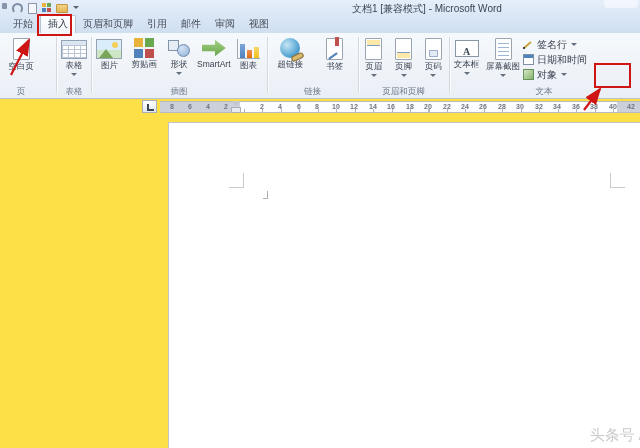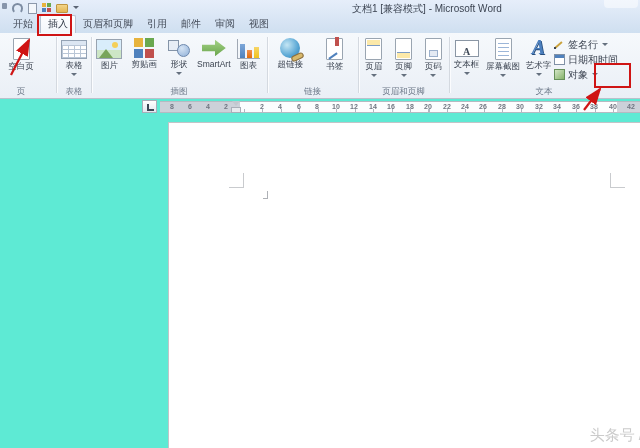--- a/index.html
+++ b/index.html
@@ -1,17 +1,17 @@
 <!DOCTYPE html>
 <html><head>
 <meta charset="utf-8">
 <style>
   html,body{margin:0;padding:0;}
   body{font-family:"Liberation Sans","DejaVu Sans",sans-serif;}
-  .screen{position:relative;width:640px;height:448px;overflow:hidden;background:#5eead4;}
+  .screen{position:relative;width:640px;height:448px;overflow:hidden;background:#fde047;}
 
   
   .topchrome{position:absolute;left:0;top:0;width:640px;height:33px;
     background:linear-gradient(#e6eefa,#cfdff0);}
   .titlebar{position:absolute;left:0;top:0;width:640px;height:15px;}
   .wintitle{position:absolute;left:352px;top:2px;font-size:10px;color:#3c4452;white-space:nowrap;}
   .winpill{position:absolute;left:604px;top:0;width:34px;height:8px;background:rgba(255,255,255,.5);
     border-radius:0 0 4px 4px;}
   .qat{position:absolute;left:2px;top:1px;display:flex;align-items:flex-start;}
   .q{display:inline-block;margin:2px 3px 0 2px;}
@@ -270,25 +270,20 @@
         <div class="rbtn" style="flex:0 0 33px;">
           <div class="i-textbox"></div>
           <div class="lbl">文本框</div>
           <div class="dd"></div>
         </div>
         <div class="rbtn" style="flex:0 0 40px;">
           <div class="ipage i-quickparts"></div>
           <div class="lbl">屏幕截图</div>
           <div class="dd"></div>
         </div>
-        <div class="rbtn" style="flex:0 0 31px;">
-          <div class="i-wordart"></div>
-          <div class="lbl">艺术字</div>
-          <div class="dd"></div>
-        </div>
         <div class="stack">
           <div class="srow">
             <span class="si si-sign"></span>
             <span class="slbl">签名行</span>
             <span class="sdd"></span>
           </div>
           <div class="srow">
             <span class="si si-date"></span>
             <span class="slbl">日期和时间</span>
           </div>

